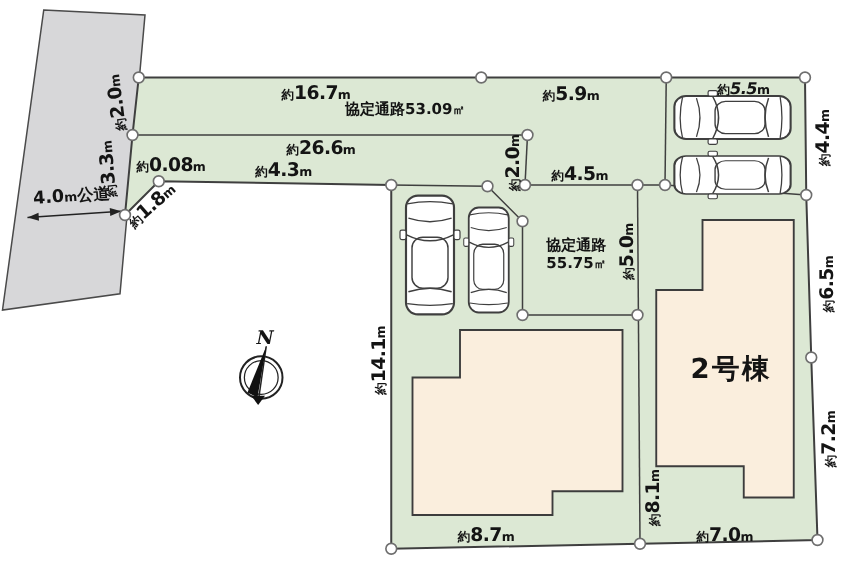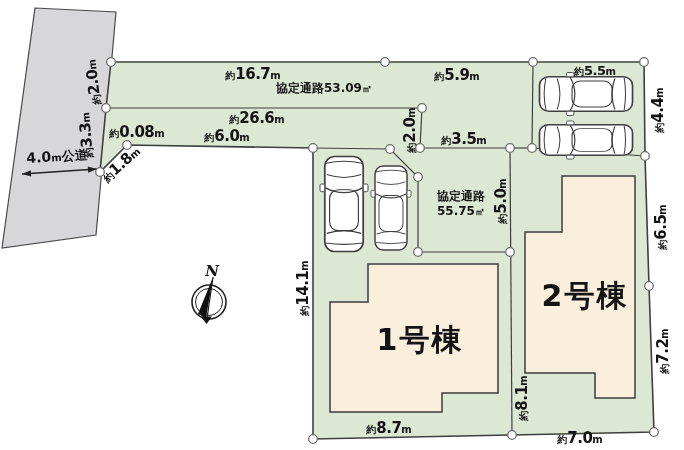--- a/index.html
+++ b/index.html
@@ -6,31 +6,31 @@
   #canvas{
     position:relative;width:684px;height:450px;background:#ffffff;overflow:hidden;
     font-family:"DejaVu Sans","Liberation Sans",sans-serif;color:#111;
   }
   #plan-svg{position:absolute;left:0;top:0;}
   .lbl{position:absolute;transform:translate(-50%,-50%);white-space:nowrap;
        font-weight:bold;color:#141414;line-height:1;}
   .dim .pre{font-size:10px;}
   .dim .val{font-size:15px;letter-spacing:-0.5px;}
   .dim .unit{font-size:10px;}
-  .dim.small .val{font-size:13px;}
+  .dim.small .val{font-size:13px;font-style:italic;}
   .r90{transform:translate(-50%,-50%) rotate(-90deg);}
   .r95{transform:translate(-50%,-50%) rotate(-95deg);}
   .r97{transform:translate(-50%,-50%) rotate(-97deg);}
   .r42{transform:translate(-50%,-50%) rotate(-42deg);}
   .r4{transform:translate(-50%,-50%) rotate(-4deg);}
   .passage1{font-size:12px;}
   .passage1 .u{font-size:10px;}
   .passage2{font-size:12px;text-align:center;line-height:1.25;}
   .passage2 .u{font-size:10px;}
-  .bldg{font-size:30px;letter-spacing:2px;}
+  .bldg{font-size:22px;letter-spacing:2px;}
   .roadlbl .val{font-size:14px;}
   .roadlbl .unit{font-size:10px;}
   .roadlbl .suf{font-size:13px;}
   .north{font-family:"DejaVu Serif","Liberation Serif",serif;
          font-style:italic;font-weight:bold;font-size:15px;}
 </style>
 </head>
 <body>
 
 <div id="canvas">
@@ -168,29 +168,29 @@
 
   <div class="lbl dim r42" style="left:121px;top:164px">
     <span class="pre">約</span><span class="val">1.8</span><span class="unit">m</span>
   </div>
 
   <div class="lbl dim" style="left:257px;top:118px">
     <span class="pre">約</span><span class="val">26.6</span><span class="unit">m</span>
   </div>
 
   <div class="lbl dim" style="left:227px;top:136px">
-    <span class="pre">約</span><span class="val">6.0</span><span class="unit">m</span>
+    <span class="pre">約</span><span class="val">4.3</span><span class="unit">m</span>
   </div>
 
   <div class="lbl dim r90" style="left:410px;top:130px">
     <span class="pre">約</span><span class="val">2.0</span><span class="unit">m</span>
   </div>
 
   <div class="lbl dim" style="left:464px;top:139px">
-    <span class="pre">約</span><span class="val">3.5</span><span class="unit">m</span>
+    <span class="pre">約</span><span class="val">4.5</span><span class="unit">m</span>
   </div>
 
   <div class="lbl passage2" style="left:461px;top:204px">
     <div>協定通路</div>
     <div><span>55.75</span><span class="u">㎡</span></div>
   </div>
 
   <div class="lbl dim r90" style="left:501px;top:201px">
     <span class="pre">約</span><span class="val">5.0</span><span class="unit">m</span>
   </div>
@@ -200,21 +200,20 @@
   </div>
 
   <div class="lbl dim r90" style="left:522px;top:398px">
     <span class="pre">約</span><span class="val">8.1</span><span class="unit">m</span>
   </div>
 
   <div class="lbl dim" style="left:389px;top:428px">
     <span class="pre">約</span><span class="val">8.7</span><span class="unit">m</span>
   </div>
 
-  <div class="lbl dim" style="left:580px;top:438px">
+  <div class="lbl dim" style="left:580px;top:428px">
     <span class="pre">約</span><span class="val">7.0</span><span class="unit">m</span>
   </div>
 
-  <div class="lbl bldg" style="left:420px;top:340px">1号棟</div>
 
   <div class="lbl bldg" style="left:585px;top:296px">2号棟</div>
 
 </div>
 
 </body></html>

